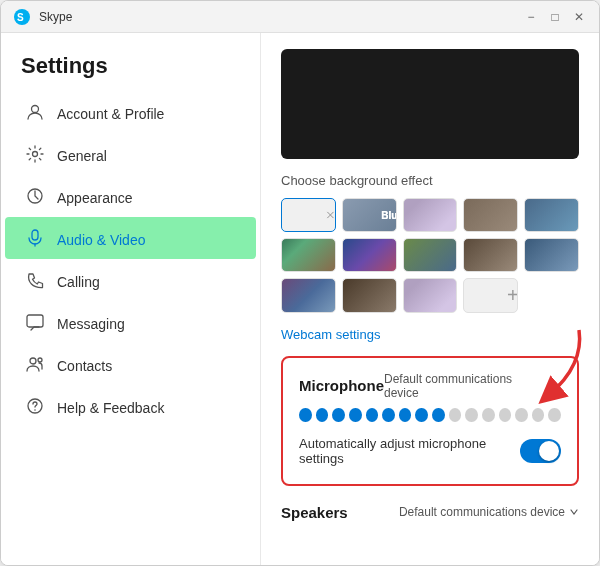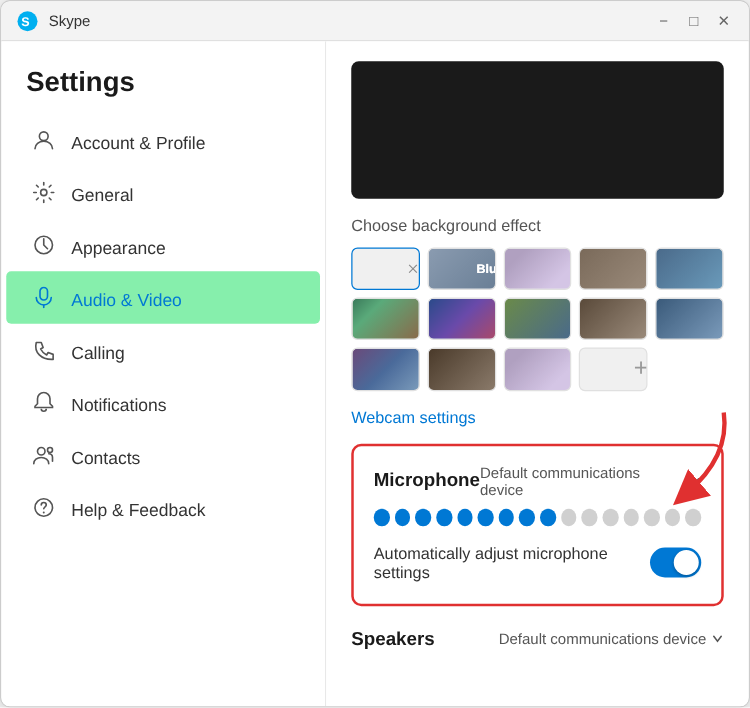--- a/index.html
+++ b/index.html
@@ -349,30 +349,30 @@
 
       <div class="sidebar-item">
         <div class="icon-wrap">
           <svg width="18" height="18" viewBox="0 0 18 18" fill="none">
               <path d="M3 3h4l1.5 4-2 1.2c1 2 2.8 3.8 4.8 4.8L12.5 11l4 1.5v4C7 17 1 11 3 3z" stroke="#555" stroke-width="1.3" stroke-linejoin="round"></path>
             </svg>
         </div>
         <span>Calling</span>
       </div>
 
-
-      <div class="sidebar-item">
-        <div class="icon-wrap">
-          <svg width="18" height="18" viewBox="0 0 18 18" fill="none">
-              <path d="M9 1a5 5 0 00-5 5v4l-2 2v1h14v-1l-2-2V6a5 5 0 00-5-5z" stroke="#555" stroke-width="1.3"></path>
-              <path d="M7 14a2 2 0 004 0" stroke="#555" stroke-width="1.3"></path>
-            </svg>
-        </div>
-        <span>Notifications</span>
-      </div>
+      <div class="sidebar-item">
+        <div class="icon-wrap">
+          <svg width="18" height="18" viewBox="0 0 18 18" fill="none">
+              <rect x="1" y="2" width="16" height="12" rx="2" stroke="#555" stroke-width="1.3"></rect>
+              <path d="M5 17l3-3h5" stroke="#555" stroke-width="1.3" stroke-linecap="round" stroke-linejoin="round"></path>
+            </svg>
+        </div>
+        <span>Messaging</span>
+      </div>
+
 
       <div class="sidebar-item">
         <div class="icon-wrap">
           <svg width="18" height="18" viewBox="0 0 18 18" fill="none">
               <circle cx="7" cy="6" r="3" stroke="#555" stroke-width="1.3"></circle>
               <path d="M1 16c0-3 2.7-5 6-5s6 2 6 5" stroke="#555" stroke-width="1.3" stroke-linecap="round"></path>
               <path d="M13 8c1.7 0 3 1.3 3 3v3" stroke="#555" stroke-width="1.3" stroke-linecap="round"></path>
               <circle cx="14" cy="5" r="2" stroke="#555" stroke-width="1.3"></circle>
             </svg>
         </div>

